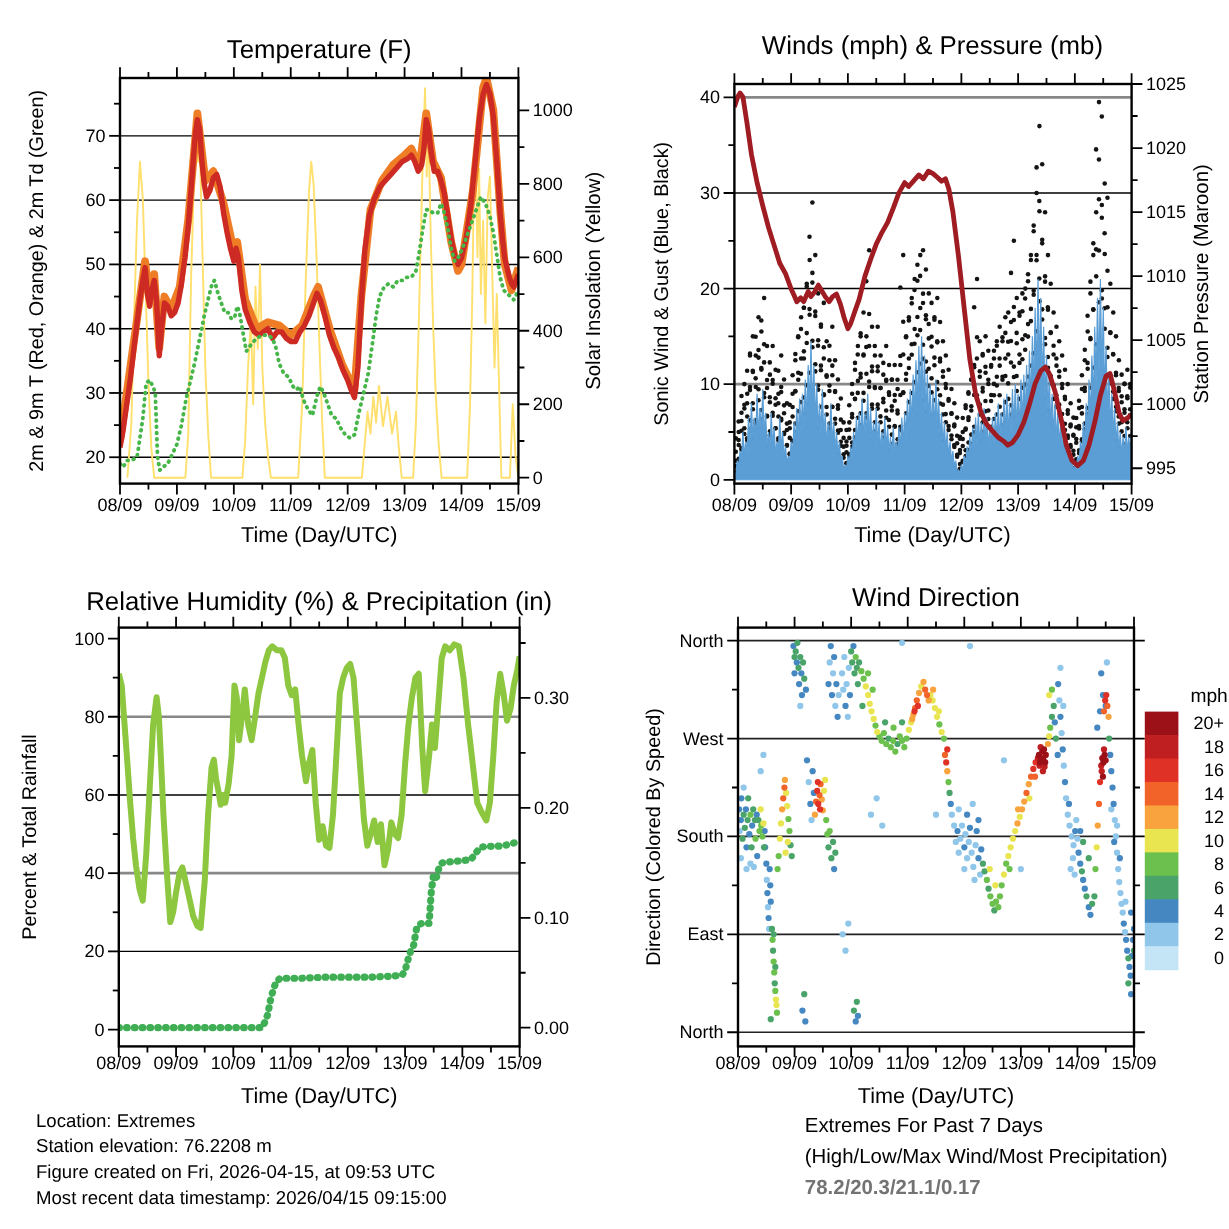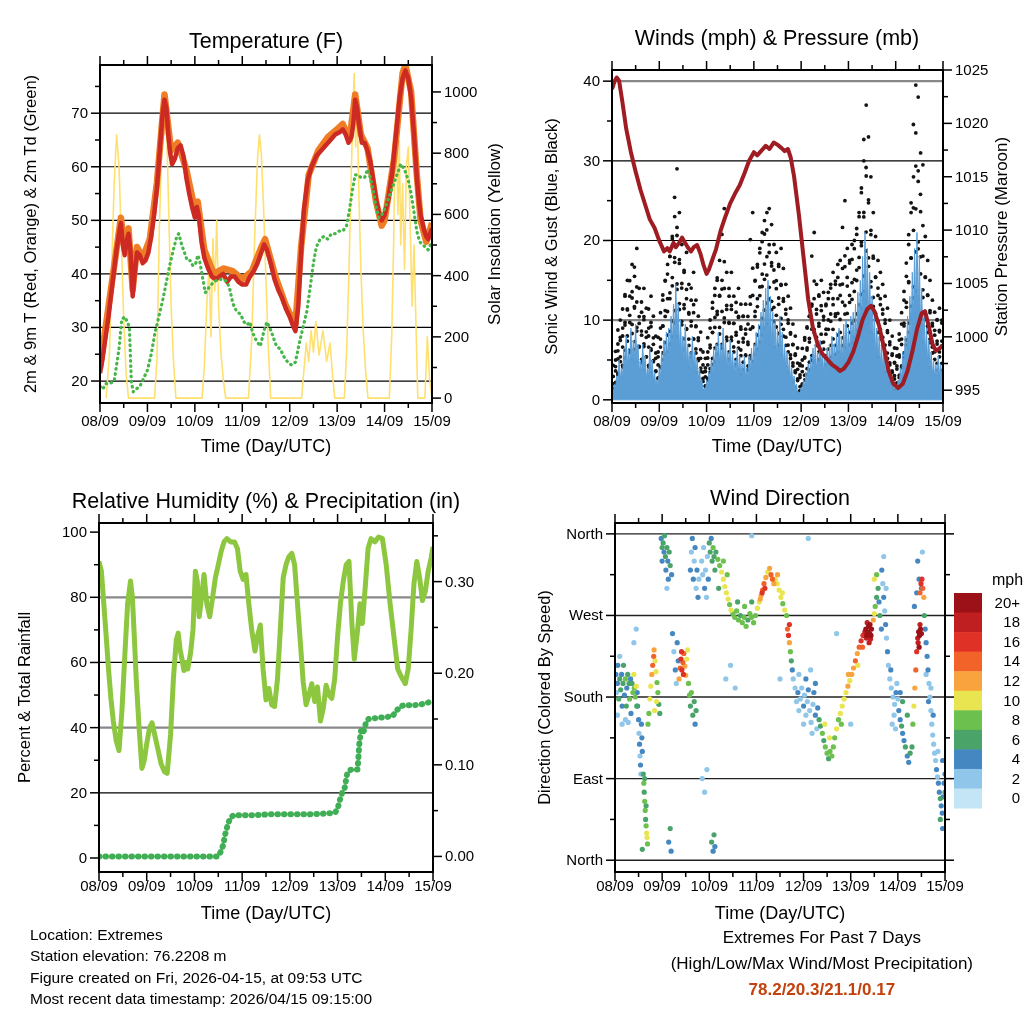--- a/index.html
+++ b/index.html
@@ -5,21 +5,21 @@
   html,body{margin:0;padding:0;background:#fff;}
   #page{position:relative;width:1024px;height:1024px;background:#fff;overflow:hidden;
         font-family:"Liberation Sans", sans-serif;}
   svg{position:absolute;}
   svg text{font-family:"Liberation Sans", sans-serif;fill:#000;}
   #c0{left:0;top:0;}
   #c1{left:512px;top:0;}
   #c2{left:0;top:470px;}
   #c3{left:512px;top:470px;}
   .footer-left{position:absolute;left:30px;top:924px;font-size:15.5px;line-height:21.4px;color:#000;}
-  .footer-right{position:absolute;right:51px;top:925px;font-size:17px;line-height:26px;color:#000;text-align:center;}
+  .footer-right{position:absolute;right:51px;top:925px;font-size:17px;line-height:26px;color:#000;text-align:left;}
   .footer-right .vals{font-weight:bold;}
 </style>
 </head>
 <body>
 <div id="page">
 
 <svg id="c0" width="512" height="470">
       <defs>
         <clipPath id="c0clip">
           <rect x="100" y="65" width="332" height="338"></rect>
@@ -1655,16 +1655,16 @@
 <div class="footer-left">
   <div>Location: Extremes</div>
   <div>Station elevation: 76.2208 m</div>
   <div>Figure created on Fri, 2026-04-15, at 09:53 UTC</div>
   <div>Most recent data timestamp: 2026/04/15 09:15:00</div>
 </div>
 
 <div class="footer-right">
   <div>Extremes For Past 7 Days</div>
   <div>(High/Low/Max Wind/Most Precipitation)</div>
-  <div class="vals" style="color: #c2410c;">78.2/20.3/21.1/0.17</div>
+  <div class="vals" style="color: #737373;">78.2/20.3/21.1/0.17</div>
 </div>
 
 </div>
 
 </body></html>

